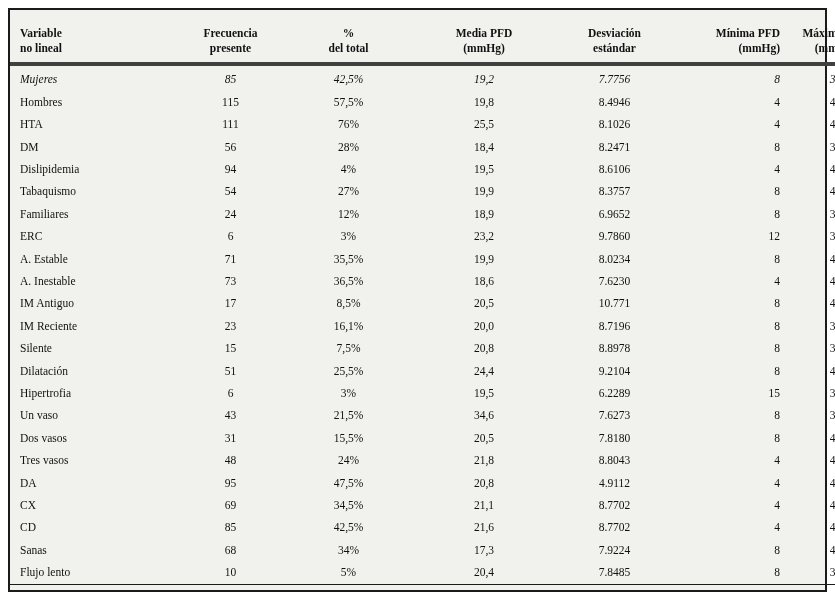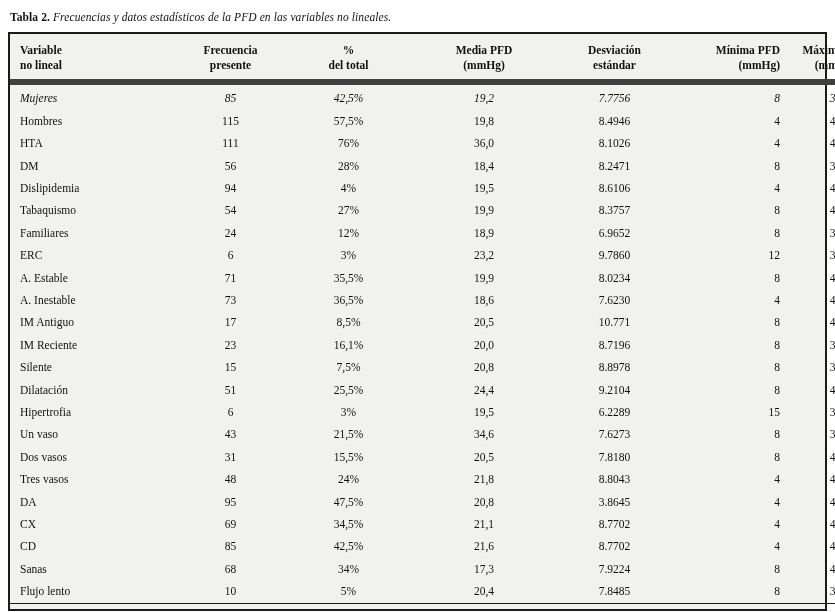--- a/index.html
+++ b/index.html
@@ -40,22 +40,22 @@
     font-size: 11.5px;
     table-layout: fixed;
     border-bottom: 1px solid #1b1b1b;
   }
   table.stats thead th {
     font-weight: bold;
     text-align: center;
     vertical-align: top;
     white-space: pre-line;
     line-height: 1.32;
-    padding: 9px 4px 6px 4px;
-    border-bottom: 6px solid #404040;
+    padding: 16px 4px 6px 4px;
+    border-bottom: 4px solid #404040;
   }
   table.stats thead th:first-child {
     text-align: left;
     padding-left: 10px;
   }
   table.stats tbody td {
     text-align: center;
     padding: 4.6px 4px;
     line-height: 1.15;
   }
@@ -72,23 +72,20 @@
   table.stats th:nth-child(3), table.stats td:nth-child(3) { width: 115px; }
   table.stats th:nth-child(4), table.stats td:nth-child(4) { width: 140px; }
   table.stats th:nth-child(5), table.stats td:nth-child(5) { width: 105px; }
   table.stats th:nth-child(6), table.stats td:nth-child(6) { width: 105px; text-align: right; }
   table.stats th:nth-child(7), table.stats td:nth-child(7) { width: 95px; }
 </style>
 </head>
 <body>
 
 <div class="page">
-  <div class="caption">
-    <span class="cap-label">Tabla 2.</span><span class="cap-text"> Frecuencias y datos estadísticos de la PFD en las variables no lineales.</span>
-  </div>
 
   <div class="table-container">
     <table class="stats">
       <thead>
         <tr>
             <th>Variable
 no lineal</th>
             <th>Frecuencia
 presente</th>
             <th>%
@@ -119,21 +116,21 @@
             <td>57,5%</td>
             <td>19,8</td>
             <td>8.4946</td>
             <td>4</td>
             <td>40</td>
           </tr>
           <tr>
             <td>HTA</td>
             <td>111</td>
             <td>76%</td>
-            <td>36,0</td>
+            <td>25,5</td>
             <td>8.1026</td>
             <td>4</td>
             <td>40</td>
           </tr>
           <tr>
             <td>DM</td>
             <td>56</td>
             <td>28%</td>
             <td>18,4</td>
             <td>8.2471</td>
@@ -264,21 +261,21 @@
             <td>21,8</td>
             <td>8.8043</td>
             <td>4</td>
             <td>40</td>
           </tr>
           <tr>
             <td>DA</td>
             <td>95</td>
             <td>47,5%</td>
             <td>20,8</td>
-            <td>3.8645</td>
+            <td>4.9112</td>
             <td>4</td>
             <td>40</td>
           </tr>
           <tr>
             <td>CX</td>
             <td>69</td>
             <td>34,5%</td>
             <td>21,1</td>
             <td>8.7702</td>
             <td>4</td>

